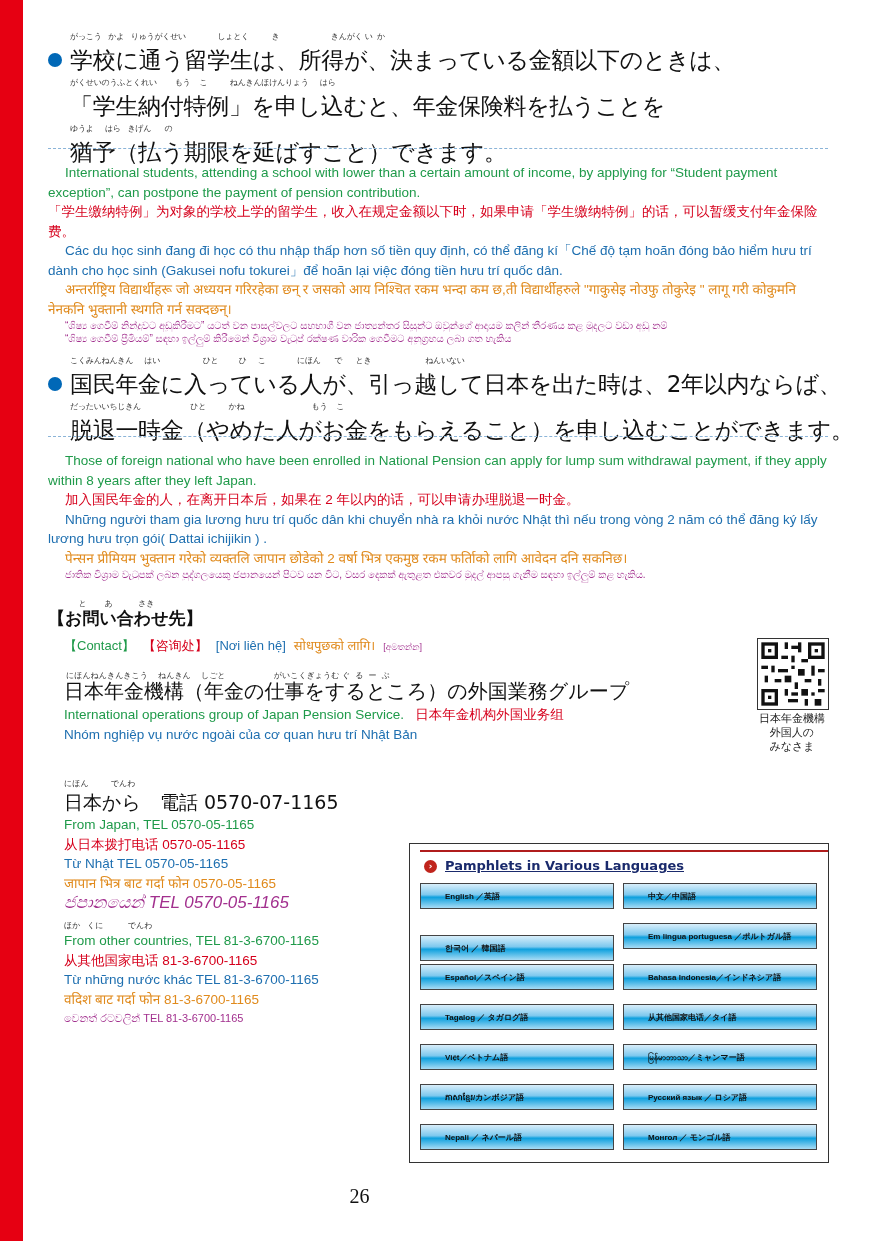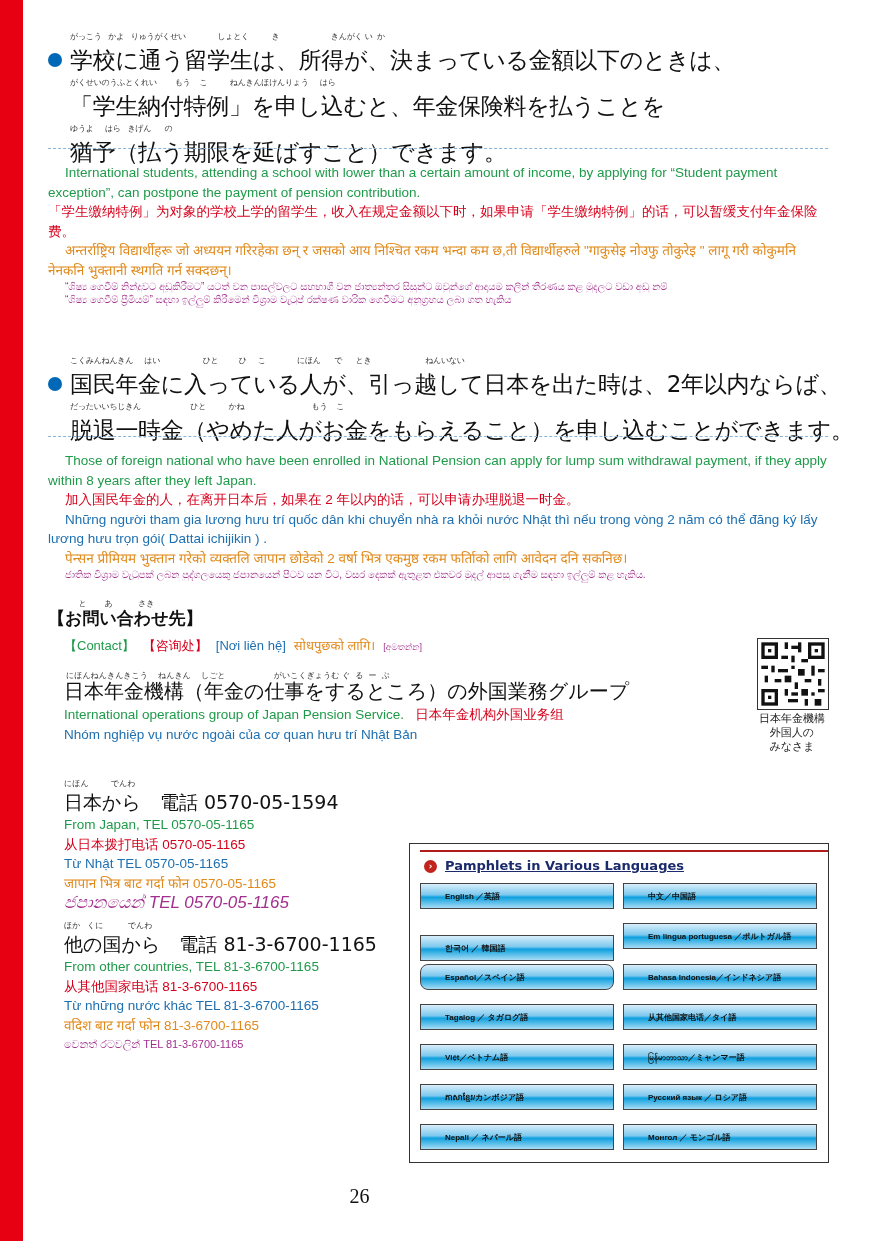--- a/index.html
+++ b/index.html
@@ -52,20 +52,21 @@
   <span class="ruby-line">がくせいのうふとくれい        もう    こ          ねんきんほけんりょう     はら</span>
   <span class="line">「学生納付特例」を申し込むと、年金保険料を払うことを</span>
   <span class="ruby-line">ゆうよ     はら   きげん      の</span>
   <span class="line">猶予（払う期限を延ばすこと）できます。</span>
 </div>
 <div class="dash" style="top:148px;"></div>
 
 <div class="abs para" style="top:163px;">
   <div class="green">International students, attending a school with lower than a certain amount of income, by applying for “Student payment exception”, can postpone the payment of pension contribution.</div>
   <div class="red" style="text-indent:0;">「学生缴纳特例」为对象的学校上学的留学生，收入在规定金额以下时，如果申请「学生缴纳特例」的话，可以暂缓支付年金保险费。</div>
+  <div class="blue">Các du học sinh đang đi học có thu nhập thấp hơn số tiền quy định, có thể đăng kí「Chế độ tạm hoãn đóng bảo hiểm hưu trí dành cho học sinh (Gakusei nofu tokurei」để hoãn lại việc đóng tiền hưu trí quốc dân.</div>
   <div class="orange">अन्तर्राष्ट्रिय विद्यार्थीहरू जो अध्ययन गरिरहेका छन् र जसको आय निश्चित रकम भन्दा कम छ,ती विद्यार्थीहरुले "गाकुसेइ नोउफु तोकुरेइ " लागू गरी कोकुमनि नेनकनि भुक्तानी स्थगति गर्न सक्दछन्।</div>
   <div class="small-purple">“ශිෂ්‍ය ගෙවීම් නින්දුවට අඩුකිරීමට”  යටත් වන පාසල්වලට සහභාගී වන ජාත්‍යන්තර සිසුන්ට ඔවුන්ගේ ආදායම කලින් තීරණය කළ මුදලට වඩා අඩු නම්</div>
   <div class="small-purple">“ශිෂ්‍ය ගෙවීම් ප්‍රීමියම්”  සඳහා ඉල්ලුම් කිරීමෙන් විශ්‍රාම වැටුප් රක්ෂණ වාරික ගෙවීමට අනුග්‍රහය ලබා ගත හැකිය</div>
 </div>
 
 <div class="abs heading" style="top:356px;">
   <span class="ruby-line">こくみんねんきん     はい                   ひと         ひ     こ              にほん      で      とき                        ねんいない</span>
   <span class="line"><span class="bullet"></span><span>国民年金に入っている人が、引っ越して日本を出た時は、2年以内ならば、</span></span>
   <span class="ruby-line">だったいいちじきん                      ひと          かね                              もう    こ</span>
   <span class="line">脱退一時金（やめた人がお金をもらえること）を申し込むことができます。</span>
@@ -137,46 +138,45 @@
   </svg>
 </div>
 <div class="abs qr-caption">
   <div>日本年金機構</div>
   <div>外国人の</div>
   <div>みなさま</div>
 </div>
 
 <div class="abs tel-block" style="top:779px;">
   <div class="tel-ruby">にほん          でんわ</div>
-  <div class="tel-head">日本から　電話 0570-05-1594</div>
+  <div class="tel-head">日本から　電話 0570-07-1165</div>
   <div class="green">From Japan, TEL 0570-05-1165</div>
   <div class="red">从日本拨打电话 0570-05-1165</div>
   <div class="blue">Từ Nhật TEL 0570-05-1165</div>
   <div class="orange">जापान भित्र बाट गर्दा फोन 0570-05-1165</div>
   <div class="purple" style="font-size:17px;font-style:italic;">ජපානයෙන් TEL 0570-05-1165</div>
 </div>
 
 <div class="abs tel-block" style="top:921px;">
   <div class="tel-ruby">ほか   くに           でんわ</div>
-  <div class="tel-head">他の国から　電話 81-3-6700-1165</div>
   <div class="green">From other countries, TEL 81-3-6700-1165</div>
   <div class="red">从其他国家电话 81-3-6700-1165</div>
   <div class="blue">Từ những nước khác TEL 81-3-6700-1165</div>
   <div class="orange">वदिश बाट गर्दा फोन 81-3-6700-1165</div>
   <div class="purple" style="font-size:11px;">වෙනත් රටවලින් TEL 81-3-6700-1165</div>
 </div>
 
 <div class="abs pamphlet">
   <div class="topline"></div>
   <div class="ptitle"><span class="picon">›</span><span>Pamphlets in Various Languages</span></div>
   <div class="lang-btn" style="left:10px; top:39px;">English ／英語</div>
   <div class="lang-btn" style="left:213px; top:39px;">中文／中国語</div>
   <div class="lang-btn" style="left:10px; top:91px;">한국어 ／ 韓国語</div>
   <div class="lang-btn" style="left:213px; top:79px;">Em lingua portuguesa ／ポルトガル語</div>
-  <div class="lang-btn" style="left:10px; top:120px;border-radius:8px;">Español／スペイン語</div>
+  <div class="lang-btn" style="left:10px; top:120px;">Español／スペイン語</div>
   <div class="lang-btn" style="left:213px; top:120px;">Bahasa Indonesia／インドネシア語</div>
   <div class="lang-btn" style="left:10px; top:160px;">Tagalog ／ タガログ語</div>
   <div class="lang-btn" style="left:213px; top:160px;">从其他国家电话／タイ語</div>
   <div class="lang-btn" style="left:10px; top:200px;">Việt／ベトナム語</div>
   <div class="lang-btn" style="left:213px; top:200px;">မြန်မာဘာသာ／ミャンマー語</div>
   <div class="lang-btn" style="left:10px; top:240px;">ភាសាខ្មែរ/カンボジア語</div>
   <div class="lang-btn" style="left:213px; top:240px;">Русский язык ／ ロシア語</div>
   <div class="lang-btn" style="left:10px; top:280px;">Nepali ／ ネパール語</div>
   <div class="lang-btn" style="left:213px; top:280px;">Монгол ／ モンゴル語</div>
 </div>

